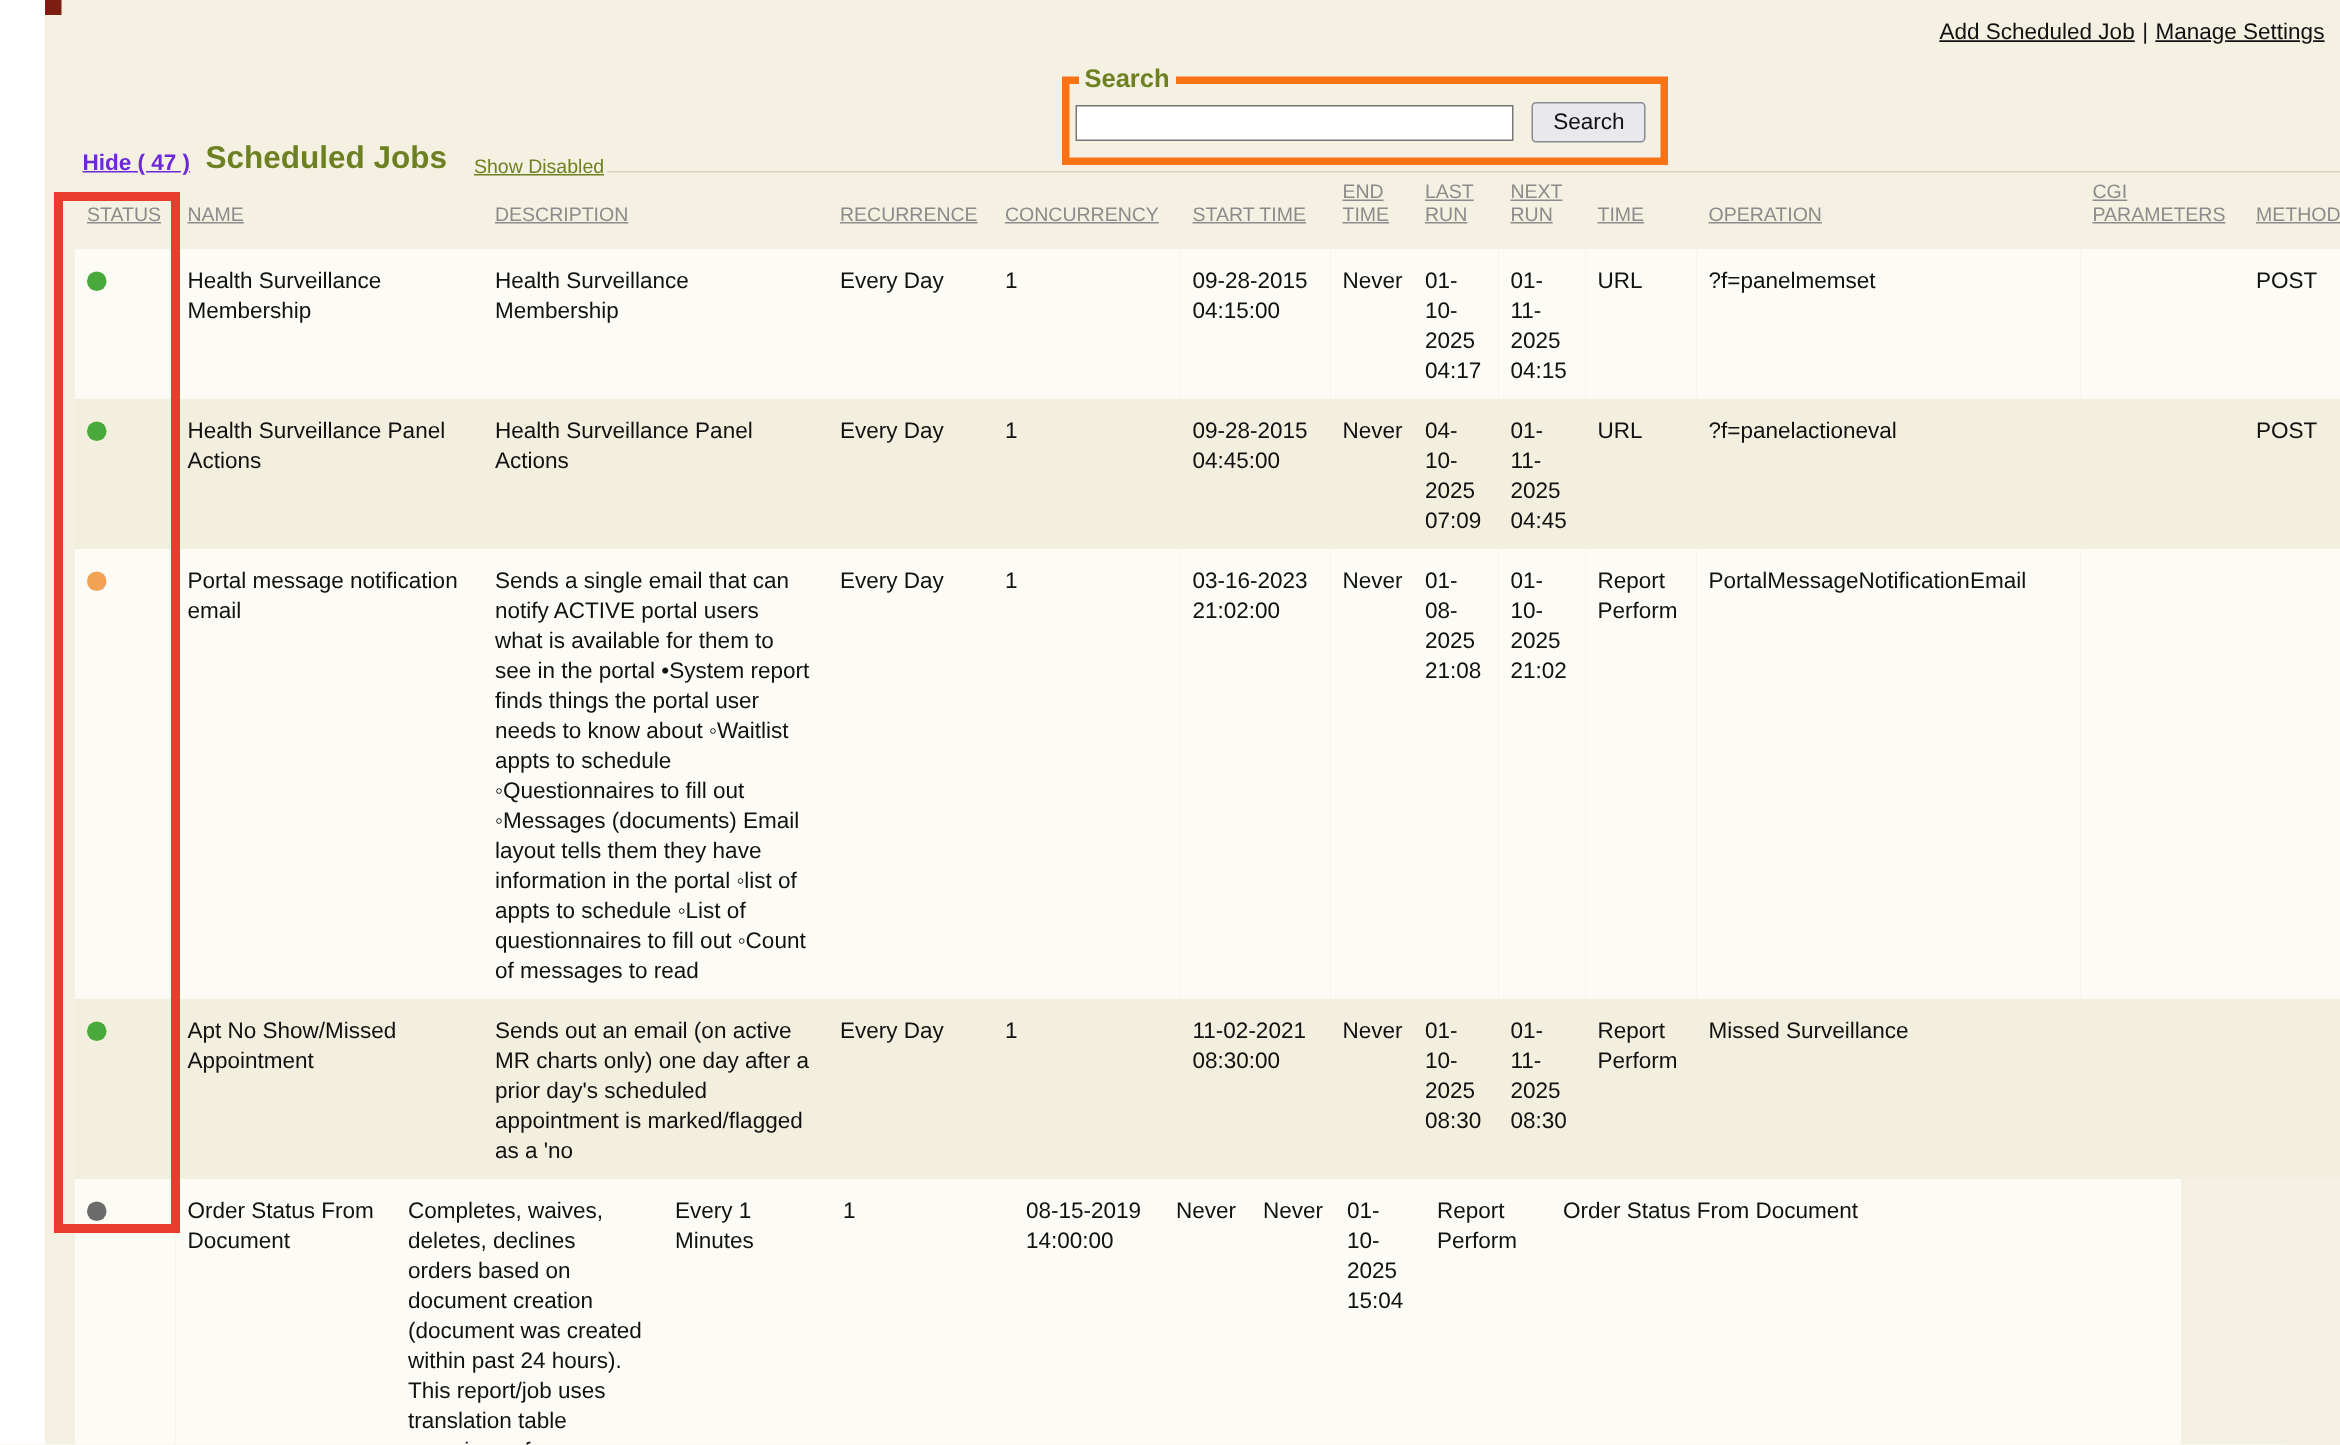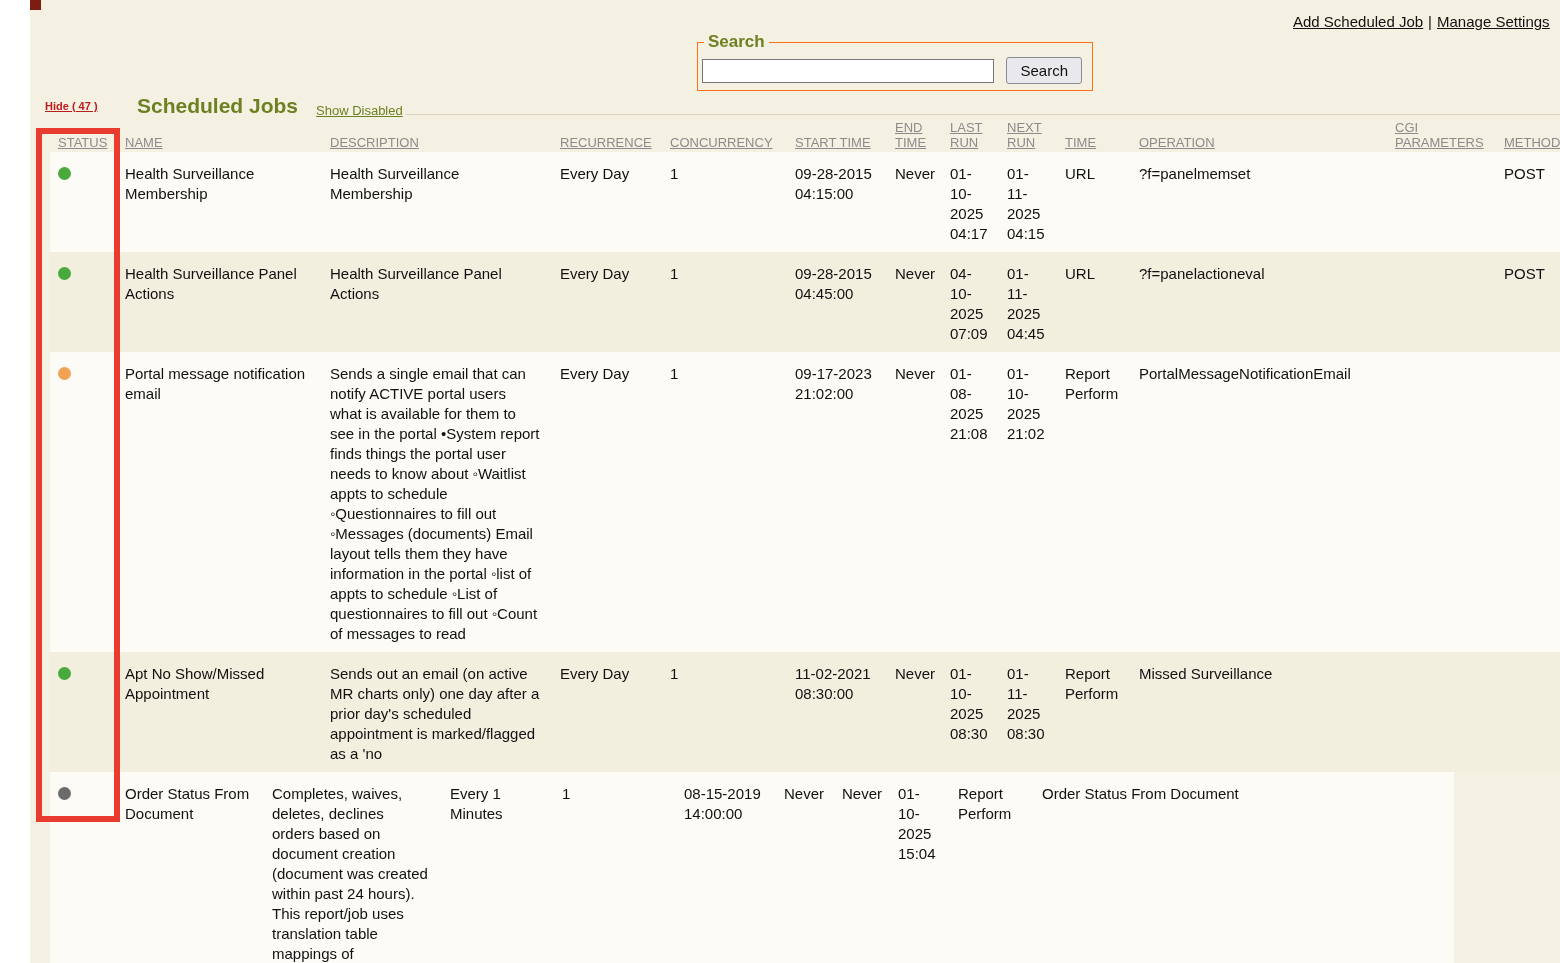--- a/index.html
+++ b/index.html
@@ -22,41 +22,41 @@
     position:absolute; left:1263px; top:13px; white-space:nowrap;
     font-size:15px;
     text-decoration:underline;
   }
   .top-links a { color:#111; text-decoration:underline; cursor:pointer; }
   .top-links .sep { margin:0 5px; }
 
   
   .search-box {
     position:absolute; left:667px; top:32px; width:382px; height:44px;
-    border:1px solid #f97316; margin:0; padding:5px 8px 8px 4px;
+    border:5px solid #f97316; margin:11px; padding:5px 8px 8px 4px;
   }
   .search-box legend {
     font-size:17px; font-weight:bold; color:#6d8022; padding:0 4px; margin-left:2px;
   }
   .search-input {
     width:292px; height:24px; box-sizing:border-box;
     border:1px solid #767676; background:#fff; font-size:14px; padding:2px 4px;
     vertical-align:middle;
   }
   .search-button {
     margin-left:8px; padding:4px 13px; font-size:15px;
     background:#e9e9ed; border:1px solid #8a8a96; border-radius:3px;
     vertical-align:middle; cursor:pointer; color:#111;
     font-family:"Liberation Sans", sans-serif;
   }
 
   
   .hide-link {
-    position:absolute; left:15px; top:100px; font-size:11px; font-weight:bold;
-    color:#b91c1c; text-decoration:underline; cursor:pointer;
+    position:absolute; left:25px; top:100px; font-size:15px; font-weight:bold;
+    color:#6d28d9; text-decoration:underline; cursor:pointer;
   }
   .section-title {
     position:absolute; left:107px; top:94px; font-size:21px; font-weight:bold;
     color:#6d8022;
     text-align:right;
   }
   .show-disabled-link {
     position:absolute; left:286px; top:103px; font-size:13px;
     color:#6d8022; text-decoration:underline; cursor:pointer;text-align:right;
   }
@@ -68,21 +68,21 @@
   
   .tables-wrap { position:absolute; left:20px; top:120px; }
   table.jobs-table {
     border-collapse:collapse; table-layout:fixed; font-size:15px; color:#111;
   }
   .t1 { width:1526px; }
   .t2 { width:1404px; }
   .jobs-table th {
     vertical-align:bottom; text-align:left; font-weight:normal;
     font-size:13px; color:#8b8b8b; text-decoration:underline;
-    padding:0 8px 2px 8px; line-height:15px; cursor:pointer;
+    padding:0 8px 16px 8px; line-height:15px; cursor:pointer;
   }
   .jobs-table td {
     vertical-align:top; padding:12px 12px 8px 8px; line-height:20px;
     overflow:hidden;
   }
   .row-light { background:#fcfbf6; }
   .row-dark  { background:#f3efdf; }
   .dot {
     display:inline-block; width:13px; height:13px; border-radius:50%;
     margin-top:3px; background:#999;
@@ -182,21 +182,21 @@
           <td>?f=panelactioneval</td>
           <td></td>
           <td>POST</td>
         </tr>
         <tr class="job-row row-light">
           <td><span class="dot" style="background-color: rgb(242, 162, 84);"></span></td>
           <td>Portal message notification email</td>
           <td>Sends a single email that can notify ACTIVE portal users what is available for them to see in the portal •System report finds things the portal user needs to know about ◦Waitlist appts to schedule ◦Questionnaires to fill out ◦Messages (documents) Email layout tells them they have information in the portal ◦list of appts to schedule ◦List of questionnaires to fill out ◦Count of messages to read</td>
           <td>Every Day</td>
           <td>1</td>
-          <td>09-17-2023 21:02:00</td>
+          <td>03-16-2023 21:02:00</td>
           <td>Never</td>
           <td>01-08-2025 21:08</td>
           <td>01-10-2025 21:02</td>
           <td>Report Perform</td>
           <td>PortalMessageNotificationEmail</td>
           <td></td>
           <td></td>
         </tr>
         <tr class="job-row row-dark">
           <td><span class="dot" style="background-color: rgb(73, 169, 60);"></span></td>

